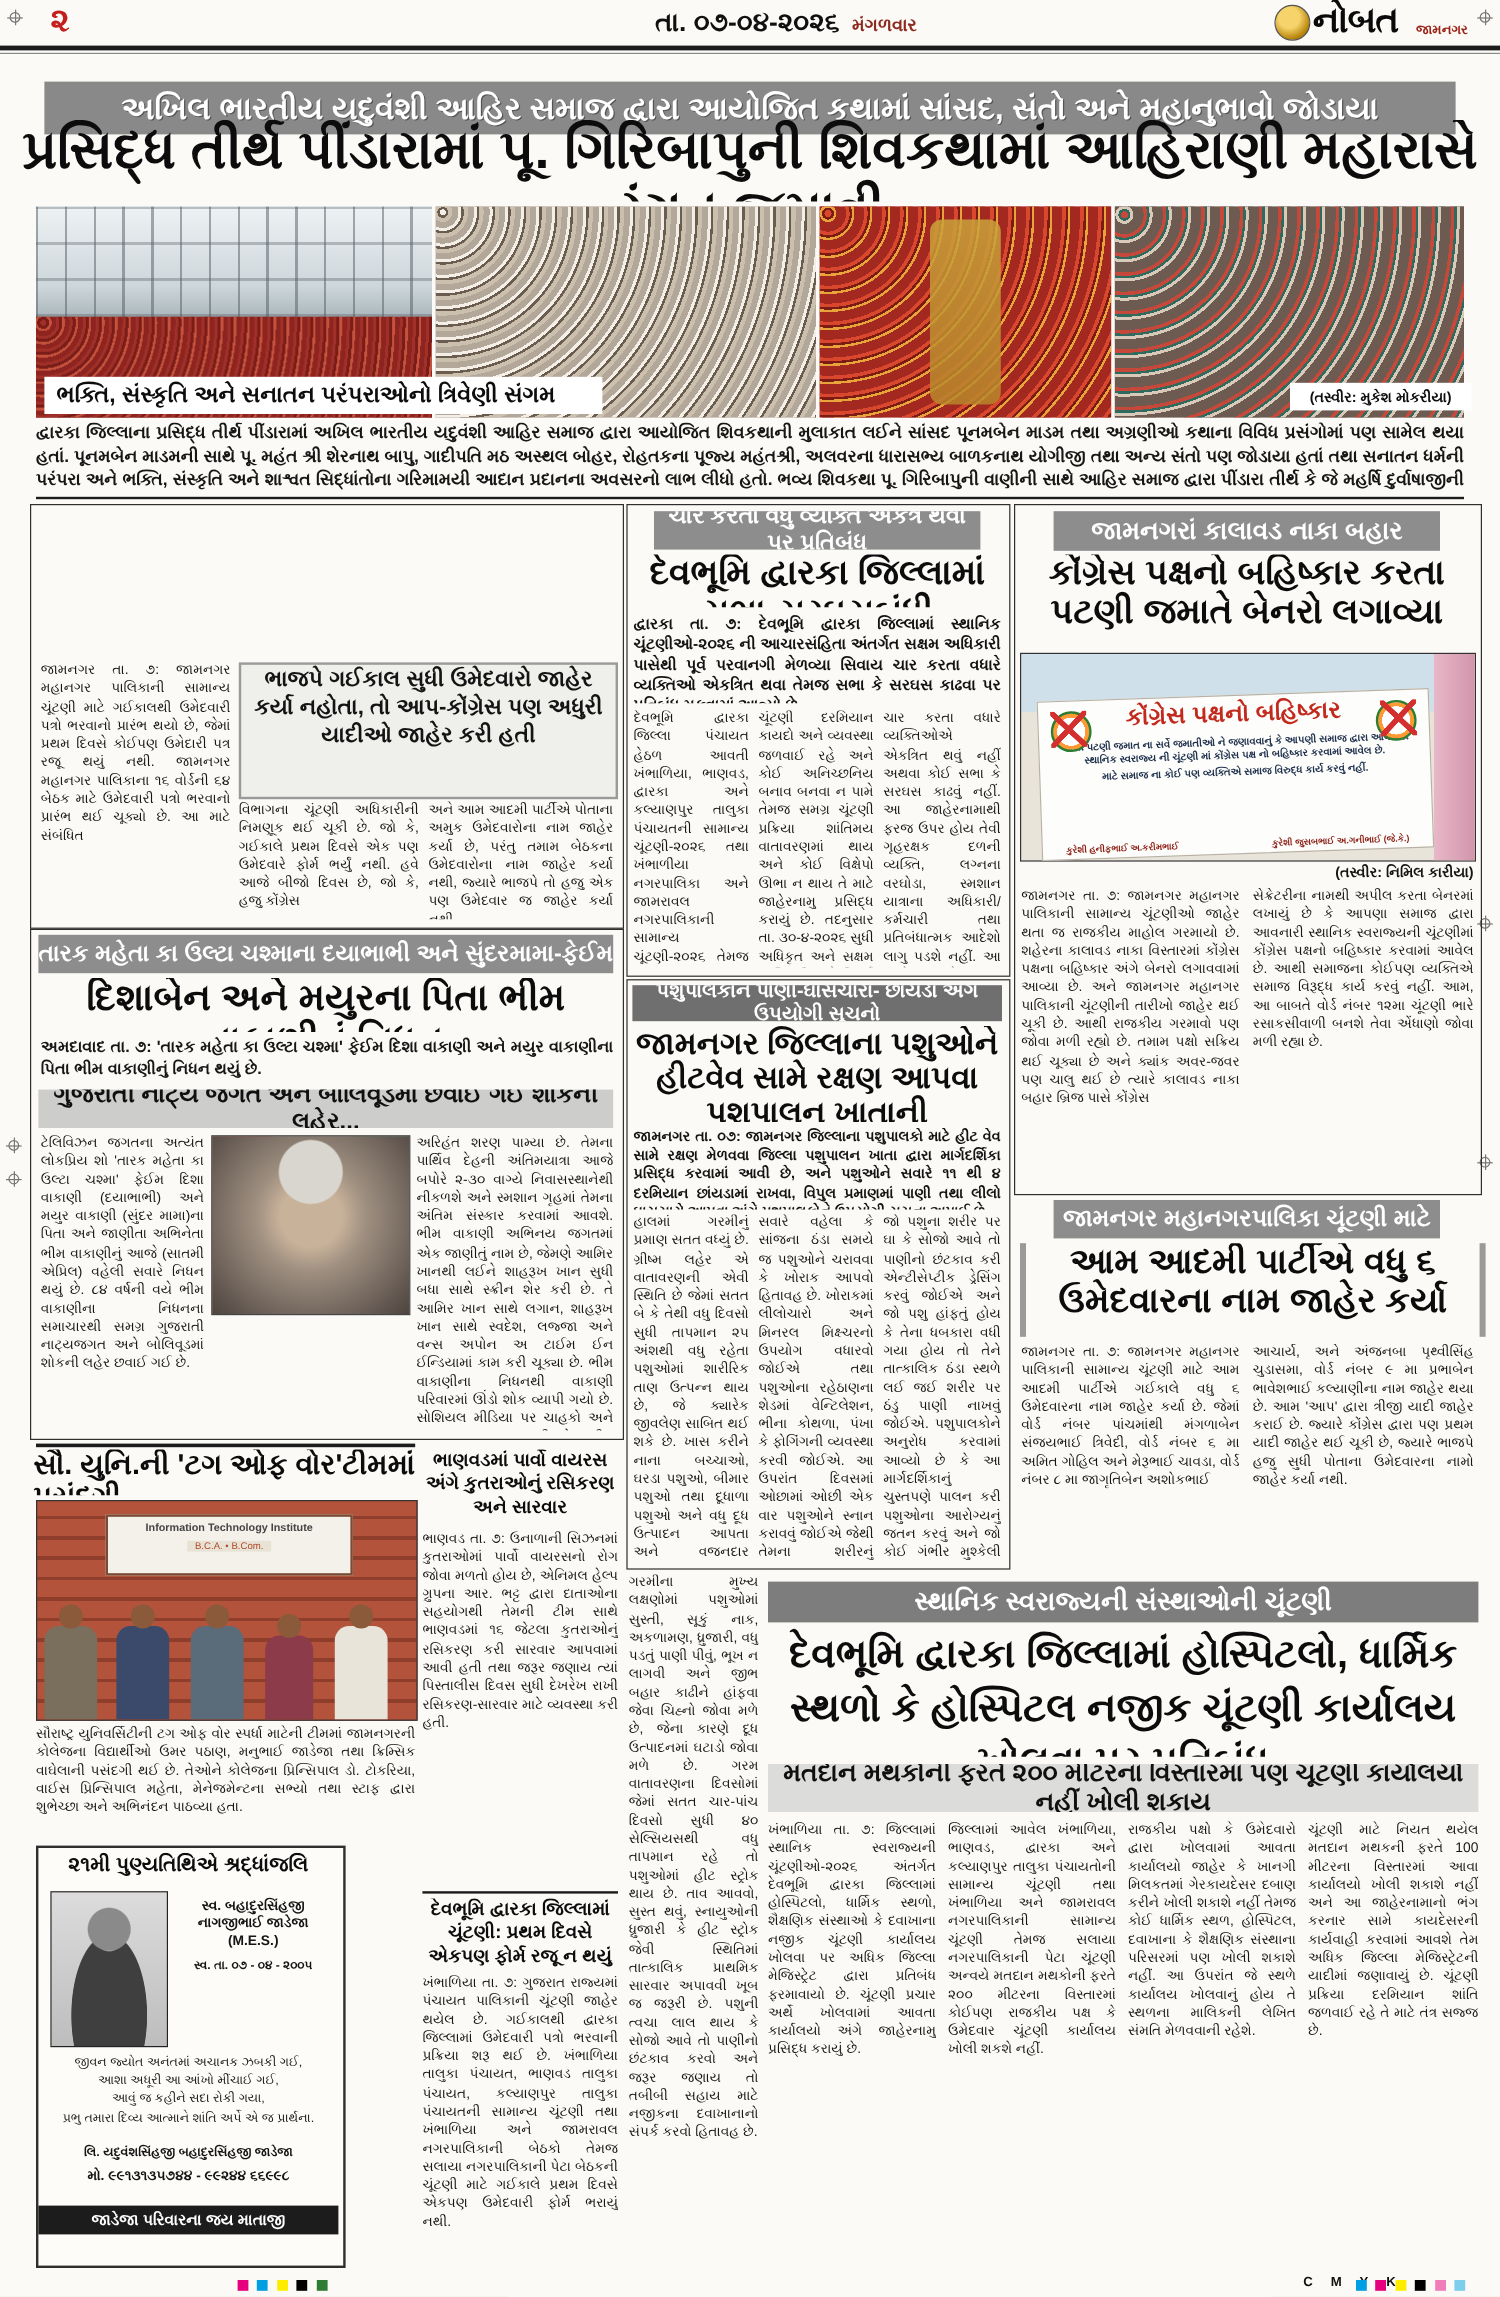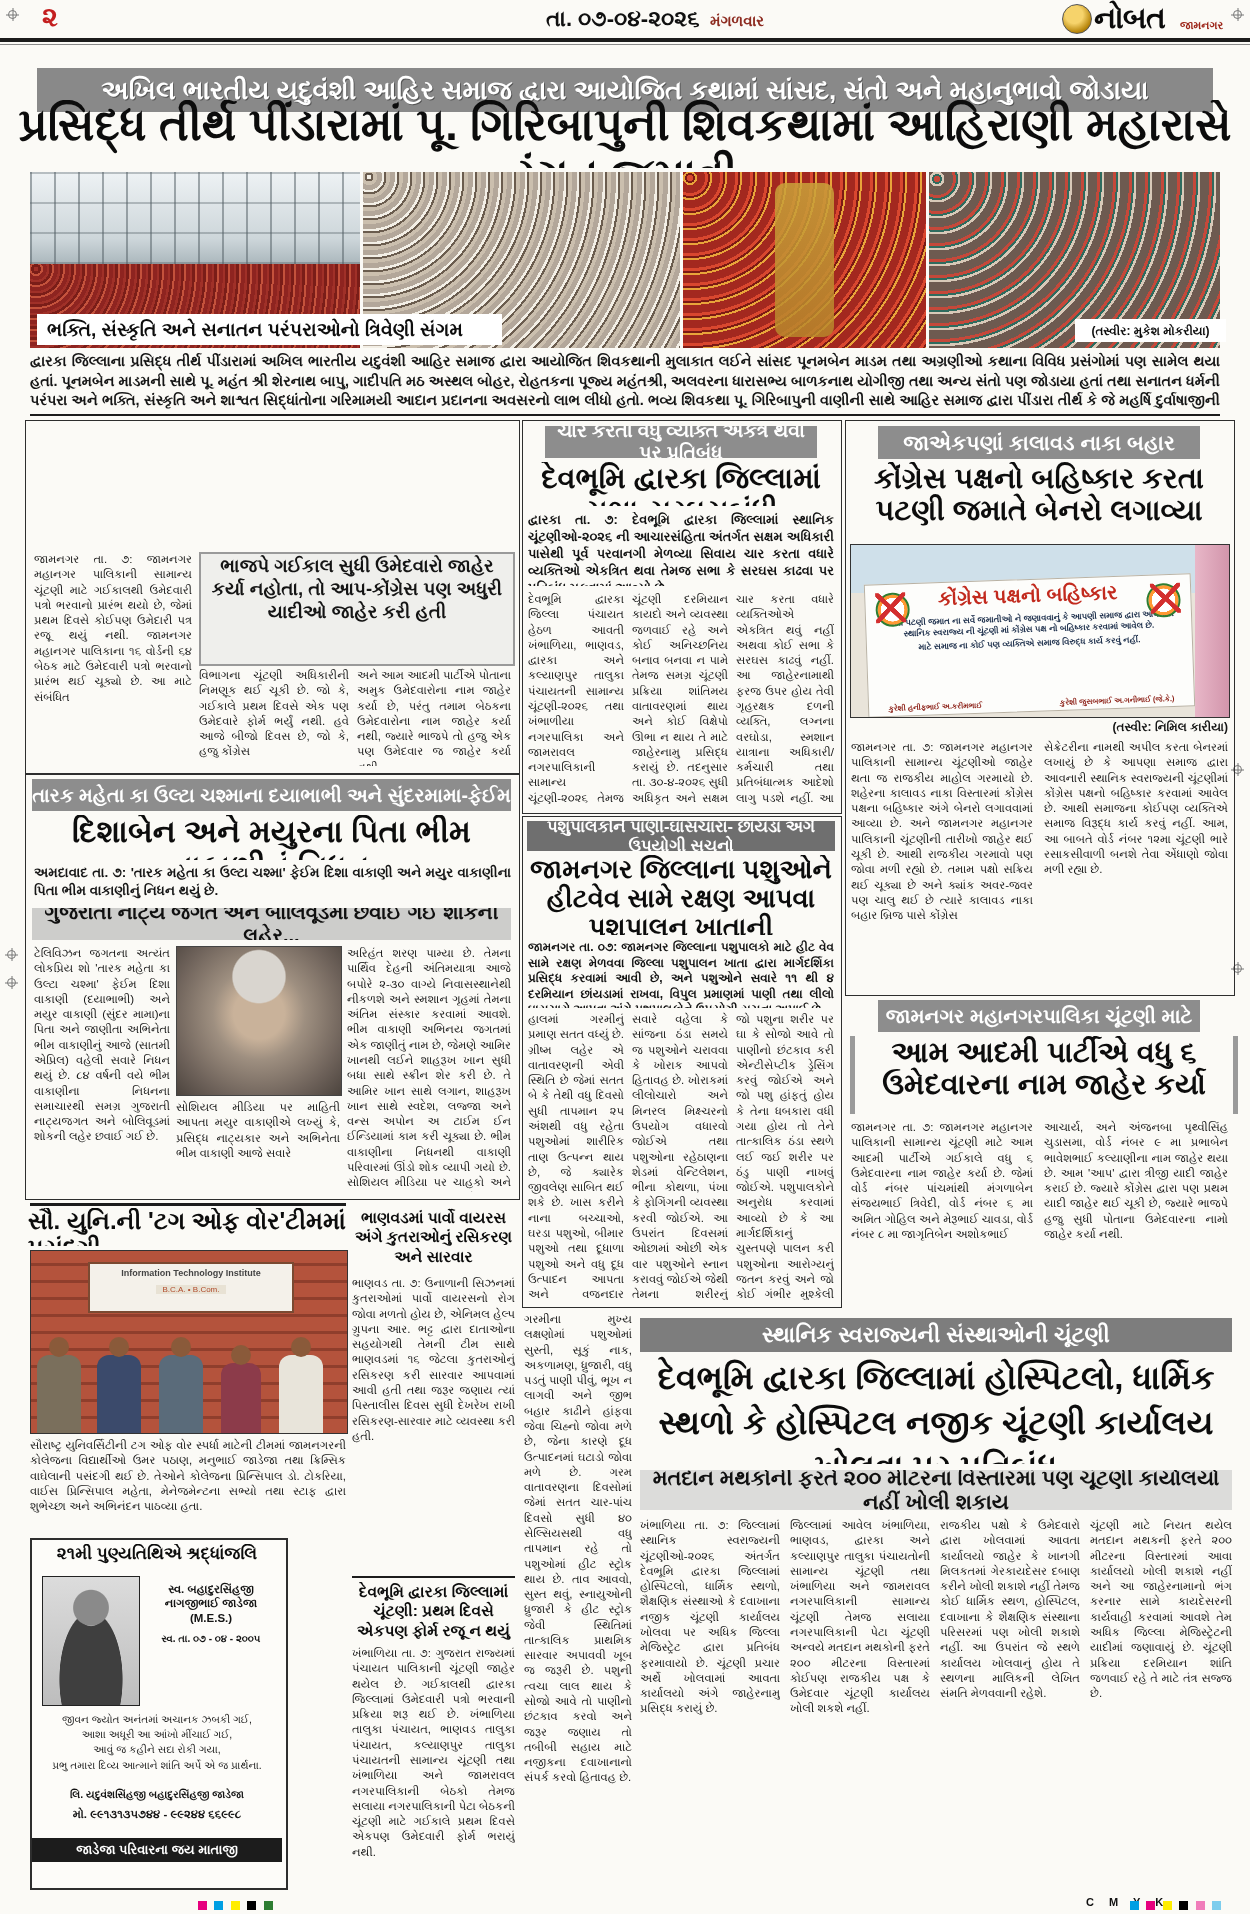--- a/index.html
+++ b/index.html
@@ -93,21 +93,20 @@
   <div class="c" style="left:199px;top:668px;width:150px;height:98px;">વિભાગના ચૂંટણી અધિકારીની નિમણૂક થઈ ચૂકી છે. જો કે, ગઈકાલે પ્રથમ દિવસે એક પણ ઉમેદવારે ફોર્મ ભર્યું નથી. હવે આજે બીજો દિવસ છે, જો કે, હજુ કોંગ્રેસ</div>
   <div class="c" style="left:357px;top:668px;width:154px;height:98px;">અને આમ આદમી પાર્ટીએ પોતાના અમુક ઉમેદવારોના નામ જાહેર કર્યા છે, પરંતુ તમામ બેઠકના ઉમેદવારોના નામ જાહેર કર્યા નથી, જ્યારે ભાજપે તો હજુ એક પણ ઉમેદવાર જ જાહેર કર્યા નથી.</div>
 
   <div class="bx" style="left:25px;top:774px;width:493px;height:424px;"></div>
   <div class="k" style="left:32px;top:779px;width:479px;height:32px;font-size:19.5px;">તારક મહેતા કા ઉલ્ટા ચશ્માના દયાભાભી અને સુંદરમામા-ફેઈમ</div>
   <div class="h" style="left:30px;top:815px;width:483px;height:45px;font-size:31px;">દિશાબેન અને મયુરના પિતા ભીમ વાકાણીનું નિધન</div>
   <div class="c" style="left:34px;top:864px;width:477px;height:42px;font-size:13.5px;font-weight:700;">અમદાવાદ તા. ૭: 'તારક મહેતા કા ઉલ્ટા ચશ્મા' ફેઈમ દિશા વાકાણી અને મયુર વાકાણીના પિતા ભીમ વાકાણીનું નિધન થયું છે.</div>
   <div class="sh" style="left:32px;top:908px;width:479px;height:32px;font-size:20px;">ગુજરાતી નાટ્ય જગત અને બોલિવૂડમાં છવાઈ ગઈ શોકની લહેર...</div>
   <div class="c" style="left:34px;top:946px;width:136px;height:246px;">ટેલિવિઝન જગતના અત્યંત લોકપ્રિય શો 'તારક મહેતા કા ઉલ્ટા ચશ્મા' ફેઈમ દિશા વાકાણી (દયાભાભી) અને મયુર વાકાણી (સુંદર મામા)ના પિતા અને જાણીતા અભિનેતા ભીમ વાકાણીનું આજે (સાતમી એપ્રિલ) વહેલી સવારે નિધન થયું છે. ૮૪ વર્ષની વયે ભીમ વાકાણીના નિધનના સમાચારથી સમગ્ર ગુજરાતી નાટ્યજગત અને બોલિવૂડમાં શોકની લહેર છવાઈ ગઈ છે.</div>
   <div class="photo" style="left:176px;top:946px;width:164px;height:148px;border:1px solid #444;background:radial-gradient(circle at 50% 20%,#d9d5cf 0 18%,transparent 19%),radial-gradient(circle at 50% 45%,#c9b29a 0 22%,#9e8f80 40%,#6e625a 75%,#4c443e 100%),linear-gradient(90deg,#a8342c 0 30%,#8f847a 30% 70%,#3f6f4f 70% 100%);"></div>
-  <div class="c" style="left:176px;top:1100px;width:164px;height:92px;">સોશિયલ મીડિયા પર માહિતી આપતા મયુર વાકાણીએ લખ્યું કે, પ્રસિદ્ધ નાટ્યકાર અને અભિનેતા ભીમ વાકાણી આજે સવારે</div>
   <div class="c" style="left:347px;top:946px;width:164px;height:246px;">અરિહંત શરણ પામ્યા છે. તેમના પાર્થિવ દેહની અંતિમયાત્રા આજે બપોરે ૨-૩૦ વાગ્યે નિવાસસ્થાનેથી નીકળશે અને સ્મશાન ગૃહમાં તેમના અંતિમ સંસ્કાર કરવામાં આવશે. ભીમ વાકાણી અભિનય જગતમાં એક જાણીતું નામ છે, જેમણે આમિર ખાનથી લઈને શાહરૂખ ખાન સુધી બધા સાથે સ્ક્રીન શેર કરી છે. તે આમિર ખાન સાથે લગાન, શાહરૂખ ખાન સાથે સ્વદેશ, લજ્જા અને વન્સ અપોન અ ટાઈમ ઈન ઈન્ડિયામાં કામ કરી ચૂક્યા છે. ભીમ વાકાણીના નિધનથી વાકાણી પરિવારમાં ઊંડો શોક વ્યાપી ગયો છે. સોશિયલ મીડિયા પર ચાહકો અને કલા જગતના સાથીદારો ભીમ વાકાણીને શ્રદ્ધાંજલિ આપી રહ્યા છે.</div>
 
   <div class="reg" style="left:5px;top:948px;">
       <i></i>
     </div>
   <div class="reg" style="left:5px;top:976px;">
       <i></i>
     </div>
   <div class="reg" style="left:1231px;top:763px;">
       <i></i>
@@ -166,21 +165,21 @@
   <div class="bx" style="left:522px;top:816px;width:318px;height:490px;border-width:1px;"></div>
   <div class="k" style="left:527px;top:821px;width:308px;height:30px;font-size:16.5px;background:#6f6f6f;">પશુપાલકોને પાણી-ઘાસચારા- છાંયડા અંગે ઉપયોગી સૂચનો</div>
   <div class="h" style="left:526px;top:855px;width:310px;height:80px;font-size:26px;">જામનગર જિલ્લાના પશુઓને હીટવેવ સામે રક્ષણ આપવા પશુપાલન ખાતાની ગાઈડલાઈન્સ</div>
   <div class="intro" style="left:528px;top:940px;width:306px;height:68px;font-size:12px;">જામનગર તા. ૦૭: જામનગર જિલ્લાના પશુપાલકો માટે હીટ વેવ સામે રક્ષણ મેળવવા જિલ્લા પશુપાલન ખાતા દ્વારા માર્ગદર્શિકા પ્રસિદ્ધ કરવામાં આવી છે, અને પશુઓને સવારે ૧૧ થી ૪ દરમિયાન છાંયડામાં રાખવા, વિપુલ પ્રમાણમાં પાણી તથા લીલો ઘાસચારો આપવા અંગે પશુપાલકોને ઉપયોગી સૂચના અપાઈ છે.</div>
   <div class="c" style="left:528px;top:1012px;width:96px;height:288px;">હાલમાં ગરમીનું પ્રમાણ સતત વધ્યું છે. ગ્રીષ્મ લહેર એ વાતાવરણની એવી સ્થિતિ છે જેમાં સતત બે કે તેથી વધુ દિવસો સુધી તાપમાન ૨૫ અંશથી વધુ રહેતા પશુઓમાં શારીરિક તાણ ઉત્પન્ન થાય છે, જે ક્યારેક જીવલેણ સાબિત થઈ શકે છે. ખાસ કરીને નાના બચ્ચાઓ, ઘરડા પશુઓ, બીમાર પશુઓ તથા દૂધાળા પશુઓ અને વધુ દૂધ ઉત્પાદન આપતા અને વજનદાર પશુઓ હીટ વેવ સામે વધુ સંવેદનશીલ છે, તેથી તેમની વિશેષ કાળજી લેવી અનિવાર્ય છે.</div>
   <div class="c" style="left:632px;top:1012px;width:96px;height:288px;">સવારે વહેલા કે સાંજના ઠંડા સમયે જ પશુઓને ચરાવવા કે ખોરાક આપવો હિતાવહ છે. ખોરાકમાં લીલોચારો અને મિનરલ મિક્ષ્ચરનો ઉપયોગ વધારવો જોઈએ તથા પશુઓના રહેઠાણના શેડમાં વેન્ટિલેશન, ભીના કોથળા, પંખા કે ફોગિંગની વ્યવસ્થા કરવી જોઈએ. આ ઉપરાંત દિવસમાં ઓછામાં ઓછી એક વાર પશુઓને સ્નાન કરાવવું જોઈએ જેથી તેમના શરીરનું તાપમાન જળવાઈ રહે.</div>
   <div class="c" style="left:736px;top:1012px;width:98px;height:288px;">જો પશુના શરીર પર ઘા કે સોજો આવે તો પાણીનો છંટકાવ કરી એન્ટીસેપ્ટીક ડ્રેસિંગ કરવું જોઈએ અને જો પશુ હાંફતું હોય કે તેના ધબકારા વધી ગયા હોય તો તેને તાત્કાલિક ઠંડા સ્થળે લઈ જઈ શરીર પર ઠંડુ પાણી નાખવું જોઈએ. પશુપાલકોને અનુરોધ કરવામાં આવ્યો છે કે આ માર્ગદર્શિકાનું ચુસ્તપણે પાલન કરી પશુઓના આરોગ્યનું જતન કરવું અને જો કોઈ ગંભીર મુશ્કેલી જણાય તો તુરંત જ નજીકના પશુ દવાખાના અથવા પશુચિકિત્સકનો સંપર્ક કરવો.</div>
   <div class="c" style="left:524px;top:1312px;width:108px;height:572px;">ગરમીના મુખ્ય લક્ષણોમાં પશુઓમાં સુસ્તી, સૂકું નાક, અકળામણ, ધ્રુજારી, વધુ પડતું પાણી પીવું, ભૂખ ન લાગવી અને જીભ બહાર કાઢીને હાંફવા જેવા ચિહ્નો જોવા મળે છે, જેના કારણે દૂધ ઉત્પાદનમાં ઘટાડો જોવા મળે છે. ગરમ વાતાવરણના દિવસોમાં જેમાં સતત ચાર-પાંચ દિવસો સુધી ૪૦ સેલ્સિયસથી વધુ તાપમાન રહે તો પશુઓમાં હીટ સ્ટ્રોક થાય છે. તાવ આવવો, સુસ્ત થવું, સ્નાયુઓની ધ્રુજારી કે હીટ સ્ટ્રોક જેવી સ્થિતિમાં તાત્કાલિક પ્રાથમિક સારવાર અપાવવી ખૂબ જ જરૂરી છે. પશુની ત્વચા લાલ થાય કે સોજો આવે તો પાણીનો છંટકાવ કરવો અને જરૂર જણાય તો તબીબી સહાય માટે નજીકના દવાખાનાનો સંપર્ક કરવો હિતાવહ છે.</div>
 
   <div class="bx" style="left:845px;top:420px;width:388px;height:574px;border-width:1px;"></div>
-  <div class="k" style="left:878px;top:426px;width:322px;height:33px;font-size:21px;">જાએકપણાં કાલાવડ નાકા બહાર</div>
+  <div class="k" style="left:878px;top:426px;width:322px;height:33px;font-size:21px;">જામનગરાં કાલાવડ નાકા બહાર</div>
   <div class="h" style="left:850px;top:462px;width:378px;height:78px;font-size:29px;">કોંગ્રેસ પક્ષનો બહિષ્કાર કરતા પટણી જમાતે બેનરો લગાવ્યા</div>
   <div class="photo" style="left:850px;top:544px;width:378px;height:172px;border:1px solid #333;background:linear-gradient(#cfe0ea 0 28%,#e9e4da 28% 100%);">
     <div class="abs" style="right:0;top:0;width:9%;height:100%;background:linear-gradient(90deg,#e8b7c8,#d295ab);"></div>
     <div class="abs" style="left:4%;top:20%;width:86%;height:76%;background:#fdfdfb;border:1px solid #b9b2a4;transform:rotate(-2deg);overflow:hidden;">
       <div style="text-align:center;margin-top:4px;font-size:20px;font-weight:800;color:#c22a1e;">કોંગ્રેસ પક્ષનો બહિષ્કાર</div>
       <span style="position:absolute;left:3%;top:6%;width:30px;height:30px;border-radius:50%;border:2px solid #2e7d32;background:radial-gradient(circle,#fff 55%,#ff9933 56% 75%,#138808 76% 100%);"></span>
       <span style="position:absolute;left:3%;top:6%;width:30px;height:30px;background:linear-gradient(45deg,transparent 44%,#d32f2f 45% 55%,transparent 56%),linear-gradient(-45deg,transparent 44%,#d32f2f 45% 55%,transparent 56%);"></span>
       <span style="position:absolute;right:3%;top:6%;width:30px;height:30px;border-radius:50%;border:2px solid #2e7d32;background:radial-gradient(circle,#fff 55%,#ff9933 56% 75%,#138808 76% 100%);"></span>
       <span style="position:absolute;right:3%;top:6%;width:30px;height:30px;background:linear-gradient(45deg,transparent 44%,#d32f2f 45% 55%,transparent 56%),linear-gradient(-45deg,transparent 44%,#d32f2f 45% 55%,transparent 56%);"></span>
       <div style="margin:6px 10px 0;font-size:8.5px;line-height:1.35;color:#20324e;text-align:center;font-weight:600;">આથી પટણી જમાત ના સર્વે જમાતીઓ ને જણાવવાનું કે આપણી સમાજ દ્વારા આવનારી સ્થાનિક સ્વરાજ્ય ની ચૂંટણી માં કોંગ્રેસ પક્ષ નો બહિષ્કાર કરવામાં આવેલ છે.</div>
@@ -197,21 +196,21 @@
   <div class="h" style="left:850px;top:1036px;width:378px;height:78px;font-size:29px;border-left:5px solid #9a9a9a;border-right:5px solid #9a9a9a;">આમ આદમી પાર્ટીએ વધુ ૬ ઉમેદવારના નામ જાહેર કર્યા</div>
   <div class="c" style="left:851px;top:1120px;width:182px;height:188px;">જામનગર તા. ૭: જામનગર મહાનગર પાલિકાની સામાન્ય ચૂંટણી માટે આમ આદમી પાર્ટીએ ગઈકાલે વધુ ૬ ઉમેદવારના નામ જાહેર કર્યા છે. જેમાં વોર્ડ નંબર પાંચમાંથી મંગળાબેન સંજયભાઈ ત્રિવેદી, વોર્ડ નંબર ૬ મા અમિત ગોહિલ અને મેરૂભાઈ ચાવડા, વોર્ડ નંબર ૮ મા જાગૃતિબેન અશોકભાઈ</div>
   <div class="c" style="left:1044px;top:1120px;width:184px;height:188px;">આચાર્ય, અને અંજનબા પૃથ્વીસિંહ ચુડાસમા, વોર્ડ નંબર ૯ મા પ્રભાબેન ભાવેશભાઈ કલ્યાણીના નામ જાહેર થયા છે. આમ 'આપ' દ્વારા ત્રીજી યાદી જાહેર કરાઈ છે. જ્યારે કોંગ્રેસ દ્વારા પણ પ્રથમ યાદી જાહેર થઈ ચૂકી છે, જ્યારે ભાજપે હજુ સુધી પોતાના ઉમેદવારના નામો જાહેર કર્યા નથી.</div>
 
   <div class="k" style="left:640px;top:1318px;width:592px;height:34px;font-size:22px;background:#7d7d7d;">સ્થાનિક સ્વરાજ્યની સંસ્થાઓની ચૂંટણી</div>
   <div class="h" style="left:638px;top:1356px;width:596px;height:108px;font-size:33px;line-height:1.35;">દેવભૂમિ દ્વારકા જિલ્લામાં હોસ્પિટલો, ધાર્મિક સ્થળો કે હોસ્પિટલ નજીક ચૂંટણી કાર્યાલય ખોલવા પર પ્રતિબંધ</div>
   <div class="sh" style="left:640px;top:1470px;width:592px;height:40px;font-size:21px;background:#dcdcda;">મતદાન મથકોની ફરતે ૨૦૦ મીટરના વિસ્તારમાં પણ ચૂંટણી કાર્યાલયો નહીં ખોલી શકાય</div>
   <div class="c" style="left:640px;top:1518px;width:140px;height:366px;">ખંભાળિયા તા. ૭: જિલ્લામાં સ્થાનિક સ્વરાજ્યની ચૂંટણીઓ-૨૦૨૬ અંતર્ગત દેવભૂમિ દ્વારકા જિલ્લામાં હોસ્પિટલો, ધાર્મિક સ્થળો, શૈક્ષણિક સંસ્થાઓ કે દવાખાના નજીક ચૂંટણી કાર્યાલય ખોલવા પર અધિક જિલ્લા મેજિસ્ટ્રેટ દ્વારા પ્રતિબંધ ફરમાવાયો છે. ચૂંટણી પ્રચાર અર્થે ખોલવામાં આવતા કાર્યાલયો અંગે જાહેરનામુ પ્રસિદ્ધ કરાયું છે.</div>
   <div class="c" style="left:790px;top:1518px;width:140px;height:366px;">જિલ્લામાં આવેલ ખંભાળિયા, ભાણવડ, દ્વારકા અને કલ્યાણપુર તાલુકા પંચાયતોની સામાન્ય ચૂંટણી તથા ખંભાળિયા અને જામરાવલ નગરપાલિકાની સામાન્ય ચૂંટણી તેમજ સલાયા નગરપાલિકાની પેટા ચૂંટણી અન્વયે મતદાન મથકોની ફરતે ૨૦૦ મીટરના વિસ્તારમાં કોઈપણ રાજકીય પક્ષ કે ઉમેદવાર ચૂંટણી કાર્યાલય ખોલી શકશે નહીં.</div>
   <div class="c" style="left:940px;top:1518px;width:140px;height:366px;">રાજકીય પક્ષો કે ઉમેદવારો દ્વારા ખોલવામાં આવતા કાર્યાલયો જાહેર કે ખાનગી મિલકતમાં ગેરકાયદેસર દબાણ કરીને ખોલી શકાશે નહીં તેમજ કોઈ ધાર્મિક સ્થળ, હોસ્પિટલ, દવાખાના કે શૈક્ષણિક સંસ્થાના પરિસરમાં પણ ખોલી શકાશે નહીં. આ ઉપરાંત જે સ્થળે કાર્યાલય ખોલવાનું હોય તે સ્થળના માલિકની લેખિત સંમતિ મેળવવાની રહેશે.</div>
-  <div class="c" style="left:1090px;top:1518px;width:142px;height:366px;">ચૂંટણી માટે નિયત થયેલ મતદાન મથકની ફરતે ૨૦૦ મીટરના વિસ્તારમાં આવા કાર્યાલયો ખોલી શકાશે નહીં અને આ જાહેરનામાનો ભંગ કરનાર સામે કાયદેસરની કાર્યવાહી કરવામાં આવશે તેમ અધિક જિલ્લા મેજિસ્ટ્રેટની યાદીમાં જણાવાયું છે. ચૂંટણી પ્રક્રિયા દરમિયાન શાંતિ જળવાઈ રહે તે માટે તંત્ર સજ્જ છે.</div>
+  <div class="c" style="left:1090px;top:1518px;width:142px;height:366px;">ચૂંટણી માટે નિયત થયેલ મતદાન મથકની ફરતે 100 મીટરના વિસ્તારમાં આવા કાર્યાલયો ખોલી શકાશે નહીં અને આ જાહેરનામાનો ભંગ કરનાર સામે કાયદેસરની કાર્યવાહી કરવામાં આવશે તેમ અધિક જિલ્લા મેજિસ્ટ્રેટની યાદીમાં જણાવાયું છે. ચૂંટણી પ્રક્રિયા દરમિયાન શાંતિ જળવાઈ રહે તે માટે તંત્ર સજ્જ છે.</div>
 
   <div class="abs" style="left:198px;top:1896px;">
     <span class="sq" style="background:#e6007e;"></span>
     <span class="sq" style="background:#009fe3;"></span>
     <span class="sq" style="background:#ffed00;"></span>
     <span class="sq" style="background:#000;"></span>
     <span class="sq" style="background:#2e7d32;"></span>
   </div>
   <div class="abs" style="left:1086px;top:1896px;font-size:11px;font-weight:700;letter-spacing:6px;color:#111;">C M Y K</div>
   <div class="abs" style="left:1130px;top:1896px;">

